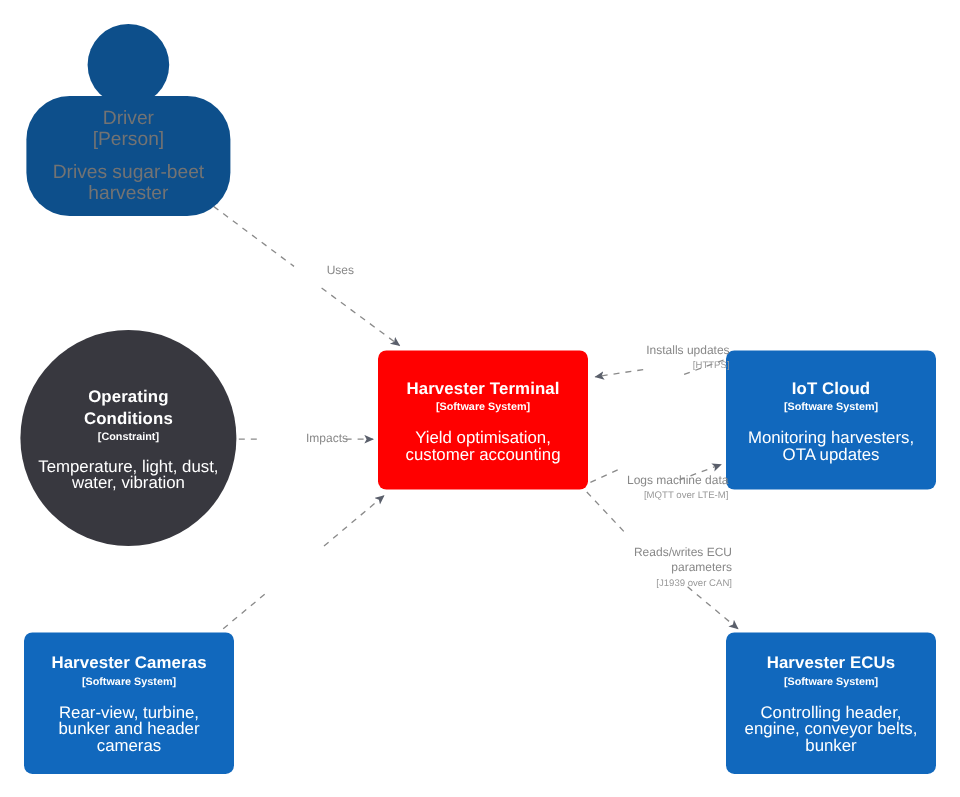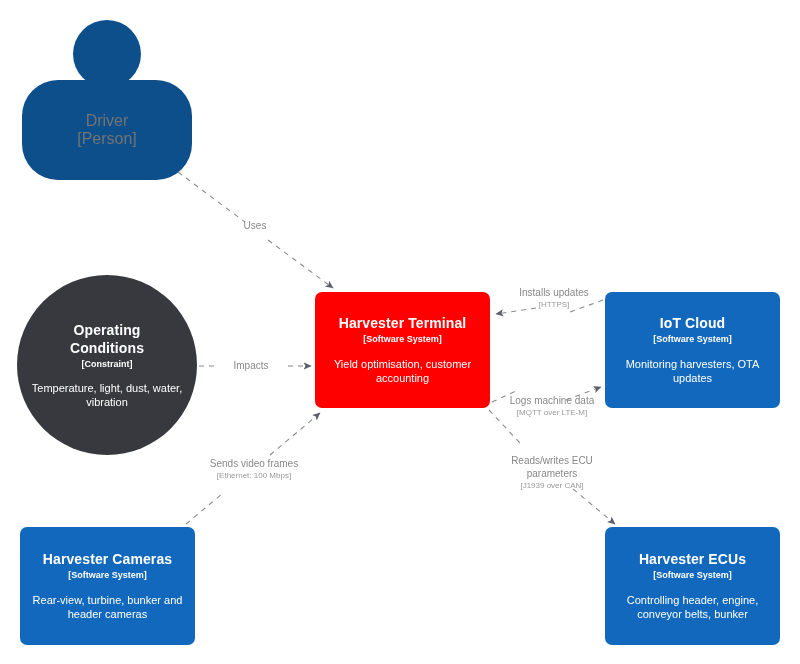--- a/index.html
+++ b/index.html
@@ -44,21 +44,21 @@
     line-height: 17px;
     letter-spacing: 0.1px;
   }
   .node .n-type {
     font-size: 9px;
     line-height: 13px;
     margin-top: 1px;
     font-weight: bold;
   }
   .node .n-desc {
-    font-size: 11px;
+    font-size: 14px;
     line-height: 14px;
     margin-top: 11px;
     font-weight: normal;
   }
 
   
   #person-driver {
     position: absolute;
     left: 22px;
     top: 20px;
@@ -142,21 +142,21 @@
     top: 527px;
     width: 175px;
     height: 118px;
     border-radius: 7px;
     background: #1168BD;
   }
 
   
   .edge-label {
     position: absolute;
-    text-align: center;
+    text-align: right;
     color: #888888;
     font-size: 10px;
     line-height: 13px;
     pointer-events: none;
   }
   .edge-label .tech {
     display: block;
     font-size: 8px;
     line-height: 11px;
     color: #999999;
@@ -210,20 +210,21 @@
       <line x1="270" y1="455" x2="320" y2="413" stroke="#8A8A8A" stroke-width="1.1" stroke-dasharray="5,5" marker-end="url(#ah)"></line>
     </g>
   </svg>
 
   <div id="person-driver">
     <div class="head"></div>
     <div class="body"></div>
     <div class="body-text">
       <div class="n-title">Driver</div>
       <div class="n-type">[Person]</div>
+      <div class="n-desc">Drives sugar-beet harvester</div>
     </div>
   </div>
 
   <div class="node" id="node-operating-conditions">
     <div class="n-title">Operating</div>
     <div class="n-title">Conditions</div>
     <div class="n-type">[Constraint]</div>
     <div class="n-desc">Temperature, light, dust, water, vibration</div>
   </div>
 
@@ -267,18 +268,14 @@
   <div class="edge-label" id="label-installs">
     <span>Installs updates</span>
     <span class="tech">[HTTPS]</span>
   </div>
 
   <div class="edge-label" id="label-ecu">
     <span>Reads/writes ECU parameters</span>
     <span class="tech">[J1939 over CAN]</span>
   </div>
 
-  <div class="edge-label" id="label-video">
-    <span>Sends video frames</span>
-    <span class="tech">[Ethernet: 100 Mbps]</span>
-  </div>
 
 </div>
 
 </body></html>

